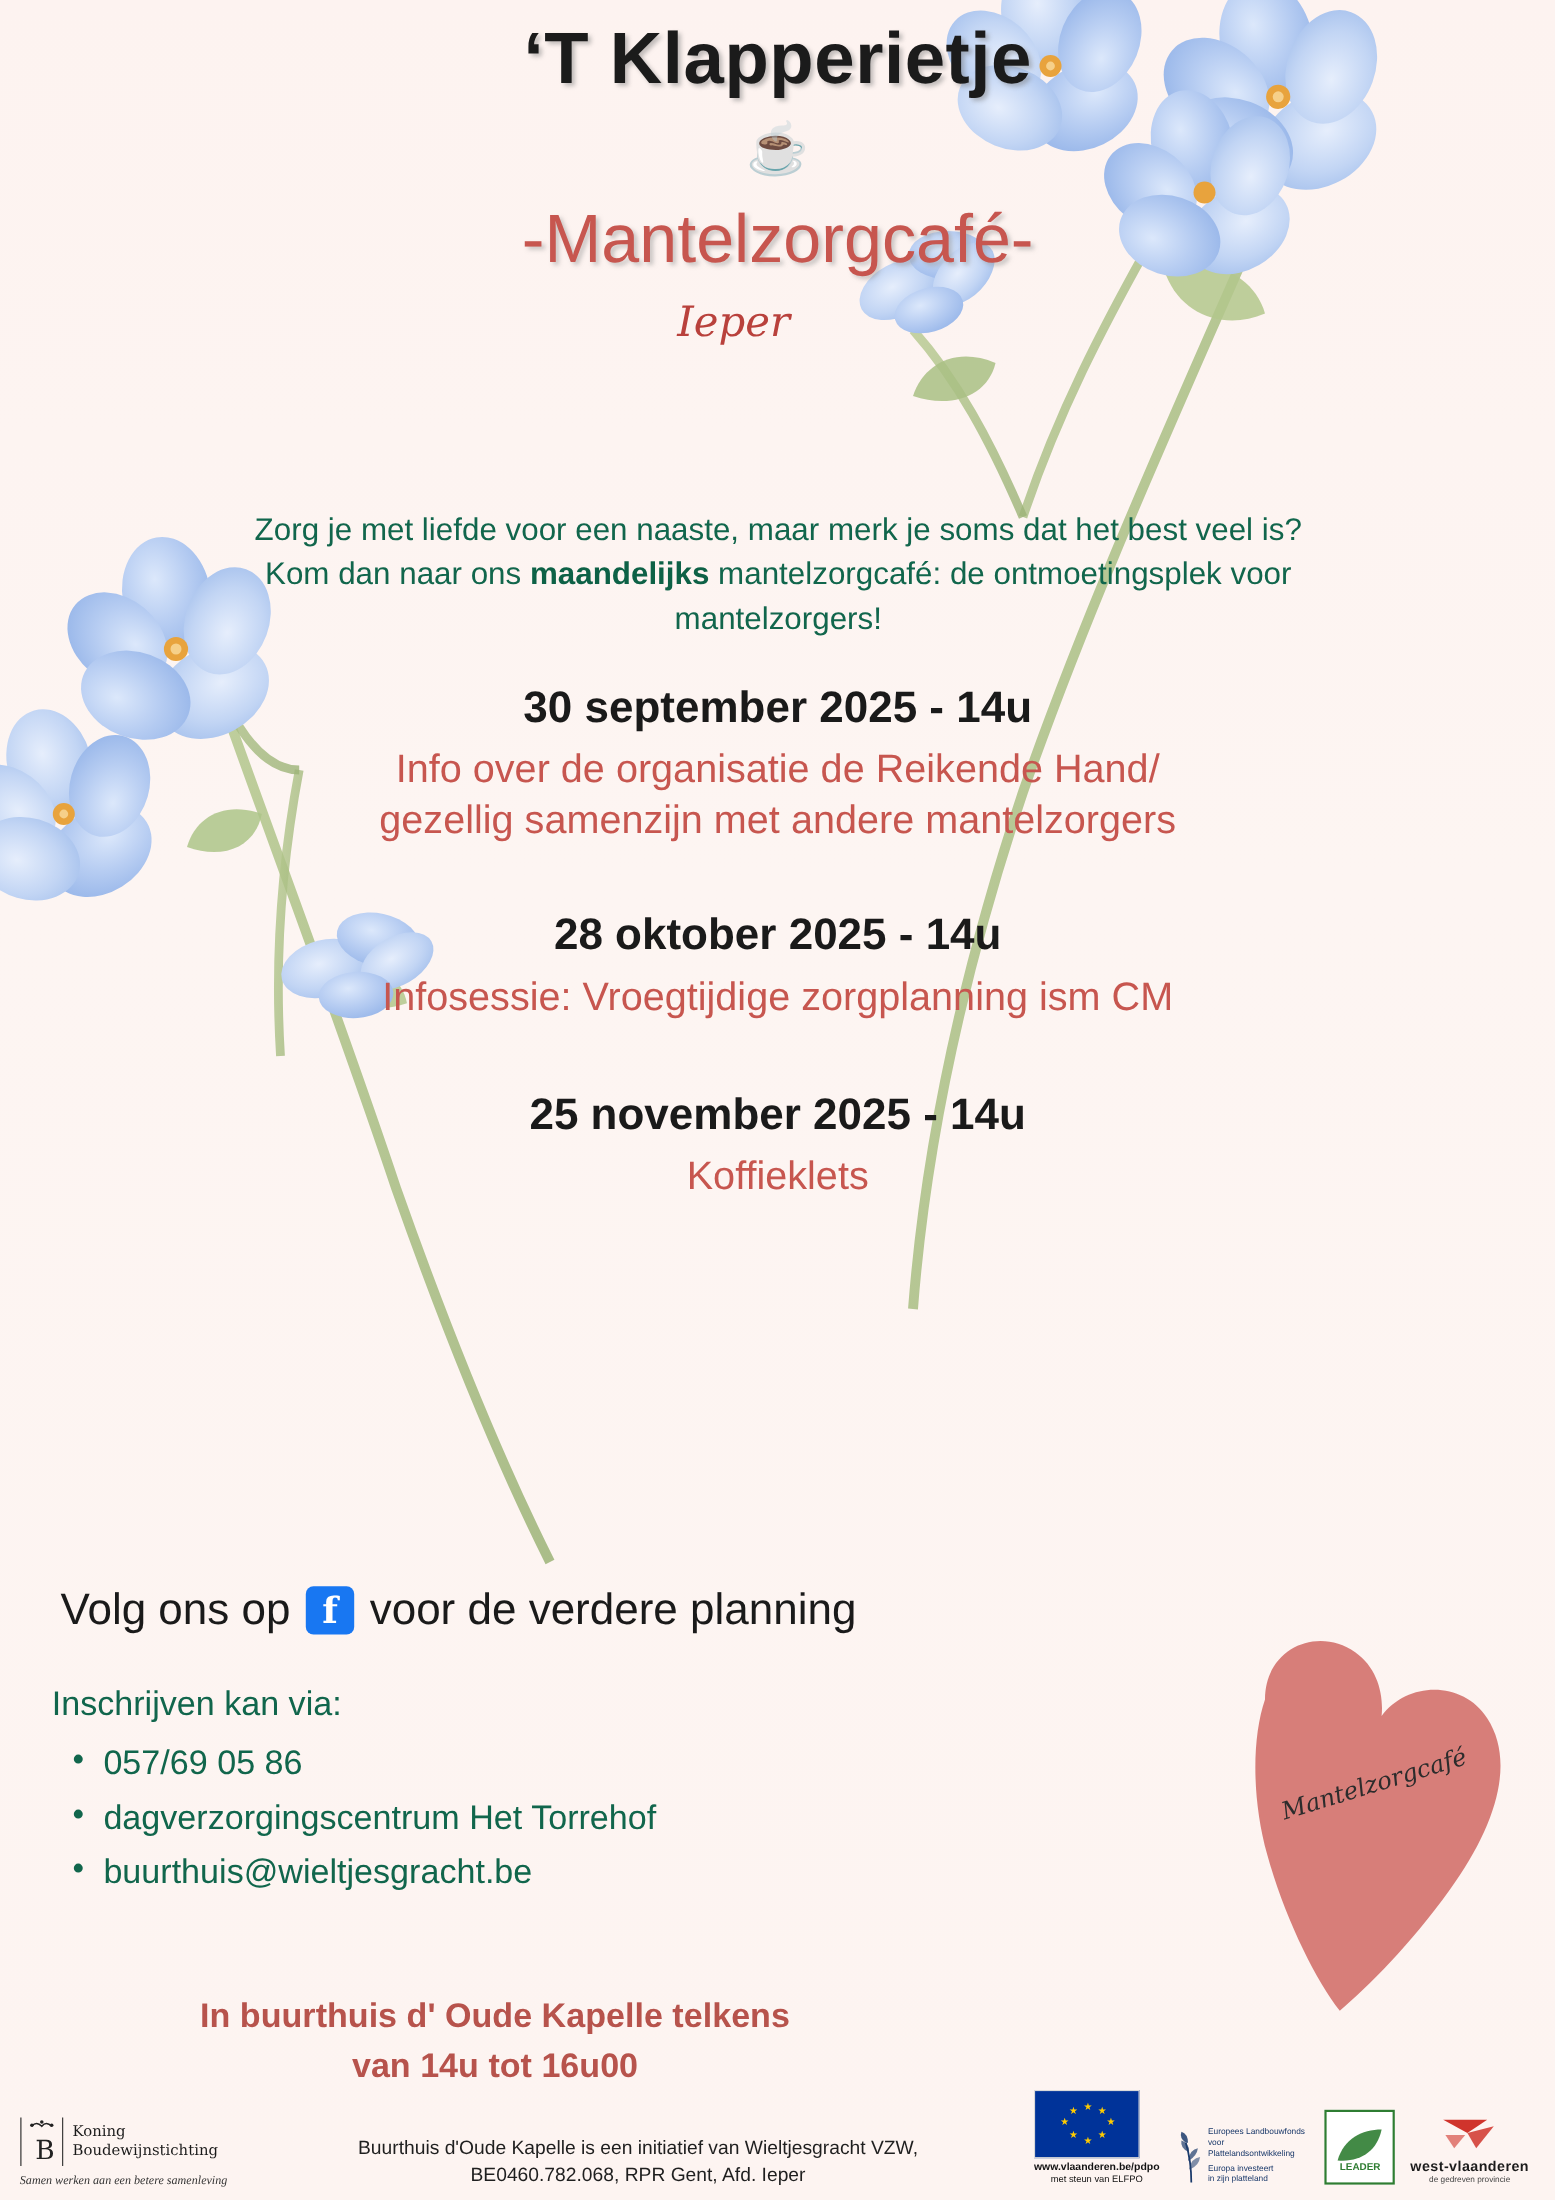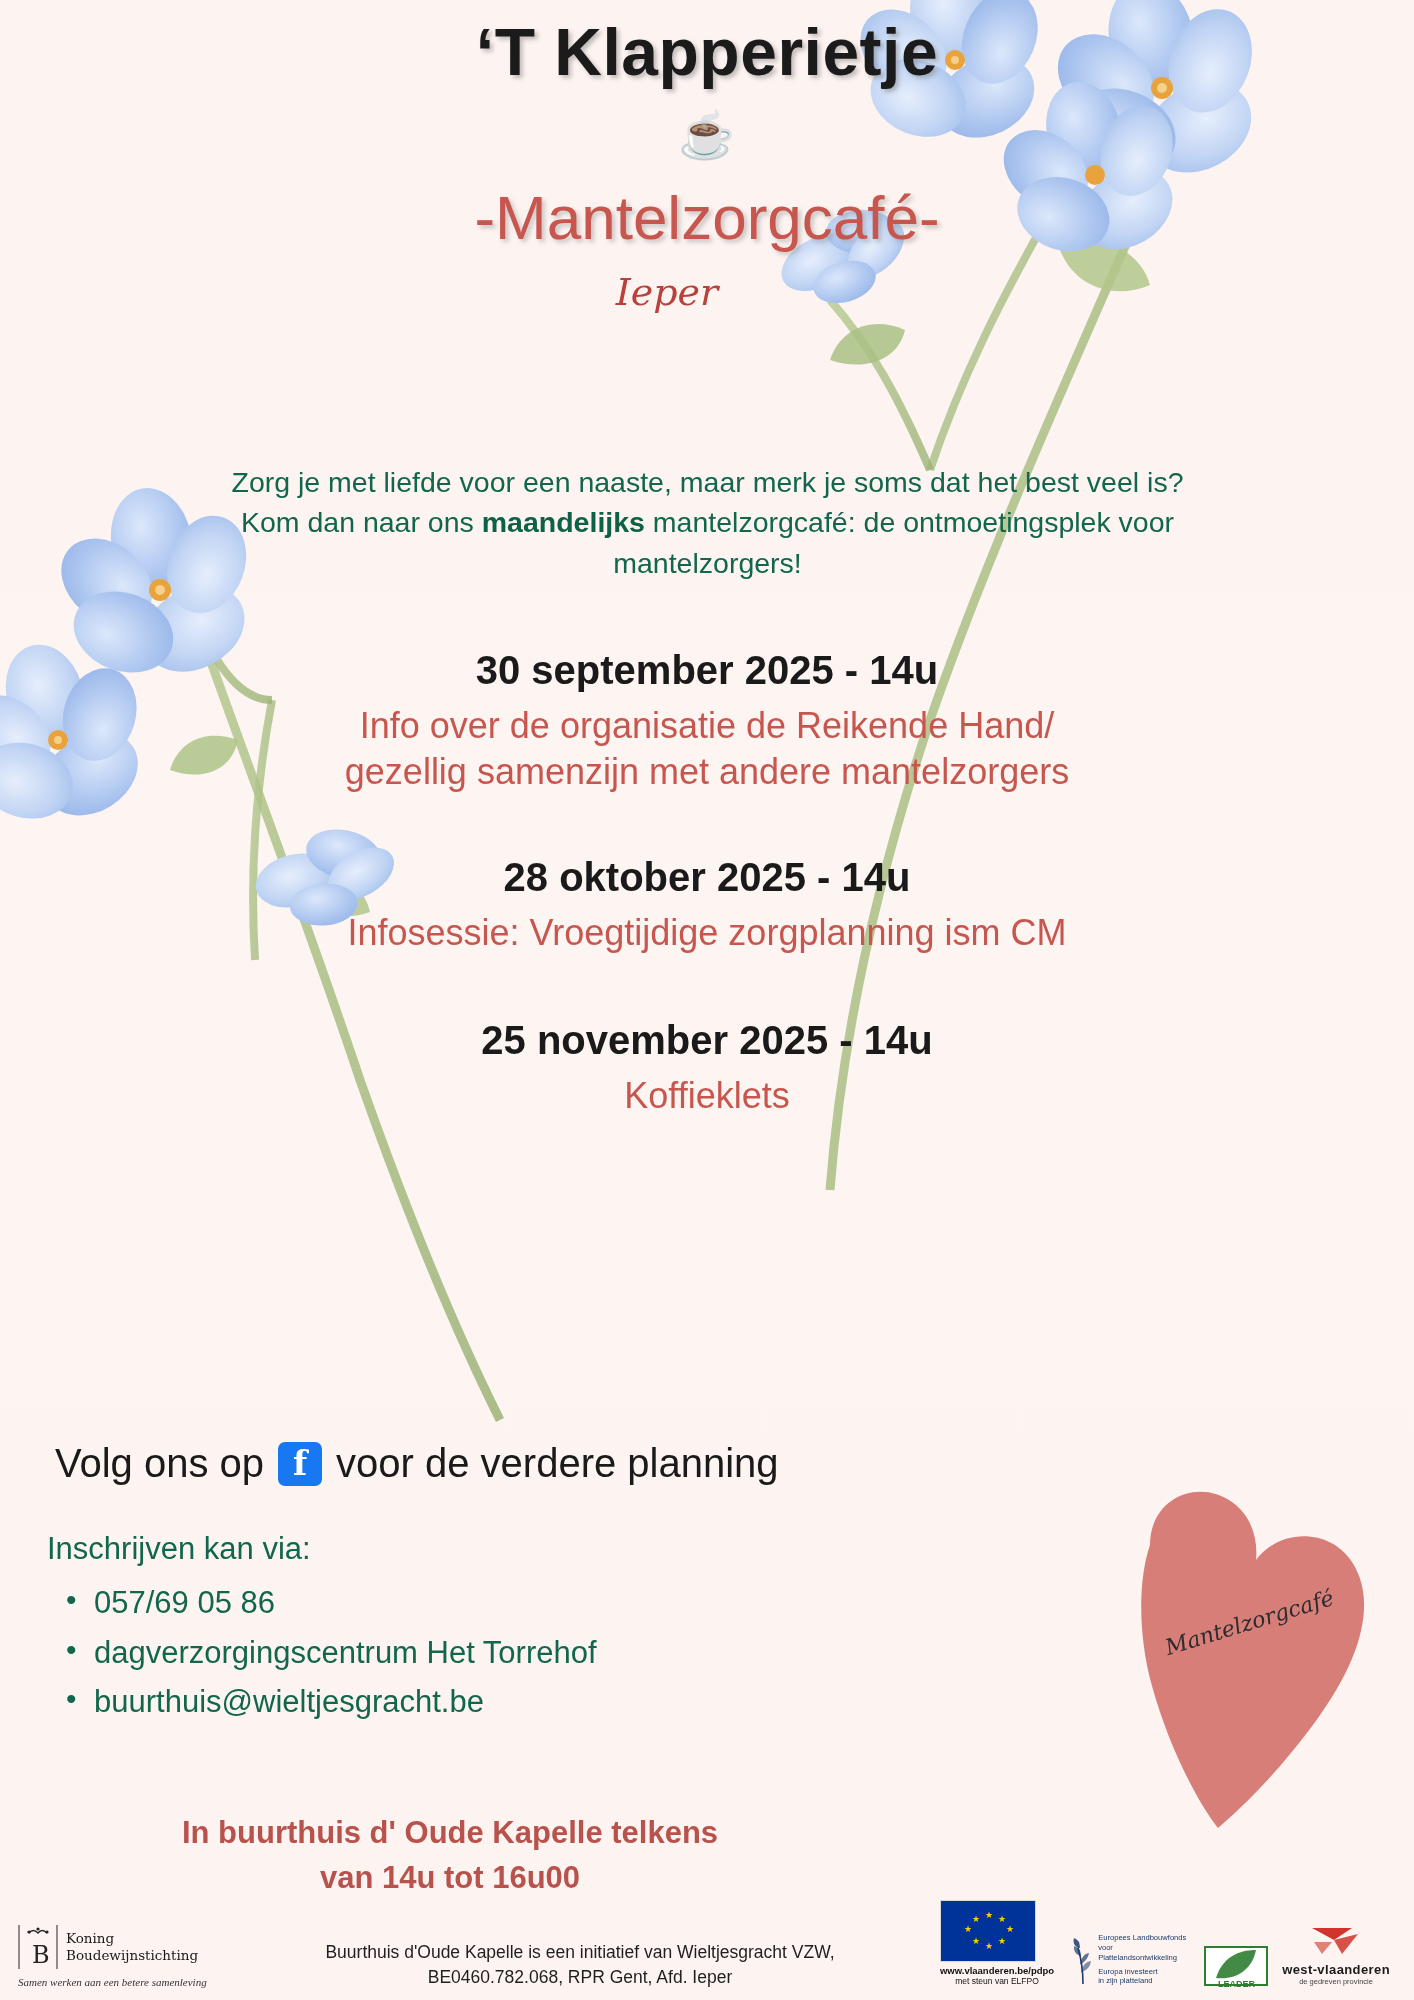--- a/index.html
+++ b/index.html
@@ -82,21 +82,21 @@
     width: 1225px;
     text-align: center;
     font-size: 28.5px;
     line-height: 1.42;
     color: #11664c;
     z-index: 4;
   }
   .intro b { font-weight: bold; color: #0d6146; }
 
   
-  .events { position: absolute; top: 648px; left: 0; right: 0; z-index: 4; }
+  .events { position: absolute; top: 621px; left: 0; right: 0; z-index: 4; }
   .event { text-align: center; margin-bottom: 12px; }
   .event-date {
     font-size: 40px;
     font-weight: bold;
     color: #1a1a1a;
     margin-bottom: 10px;
   }
   .event-desc {
     font-size: 36px;
     color: #c7564f;
@@ -251,21 +251,21 @@
     font-size: 9px;
     line-height: 9px;
   }
   .eu-caption { font-size: 9.5px; font-weight: bold; margin-top: 3px; color: #111; }
   .eu-sub { font-size: 8.5px; color: #111; }
 
   .elfpo { display: flex; align-items: flex-end; gap: 0; }
   .elfpo-text { font-size: 7.6px; line-height: 1.28; color: #1b3a6b; width: 92px; }
 
   .leader {
-    width: 64px; height: 40px;
+    width: 64px; height: 68px;
     border: 2px solid #2f7d32;
     display: flex; align-items: center; justify-content: center;
     background: #fff;
   }
 
   .wvl { text-align: center; }
   .wvl-name { font-size: 13px; font-weight: bold; color: #1b1b1b; letter-spacing: 0.4px; }
   .wvl-sub { font-size: 7.5px; color: #444; }
 </style>
 </head>

